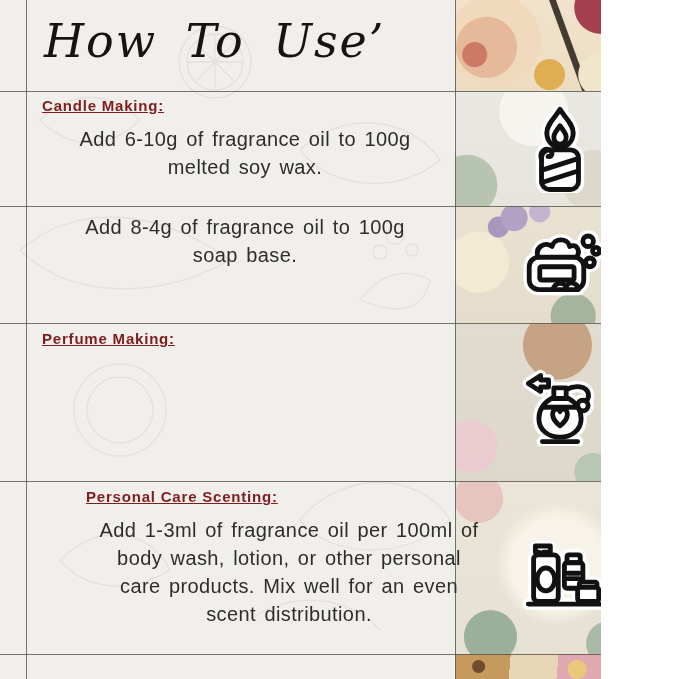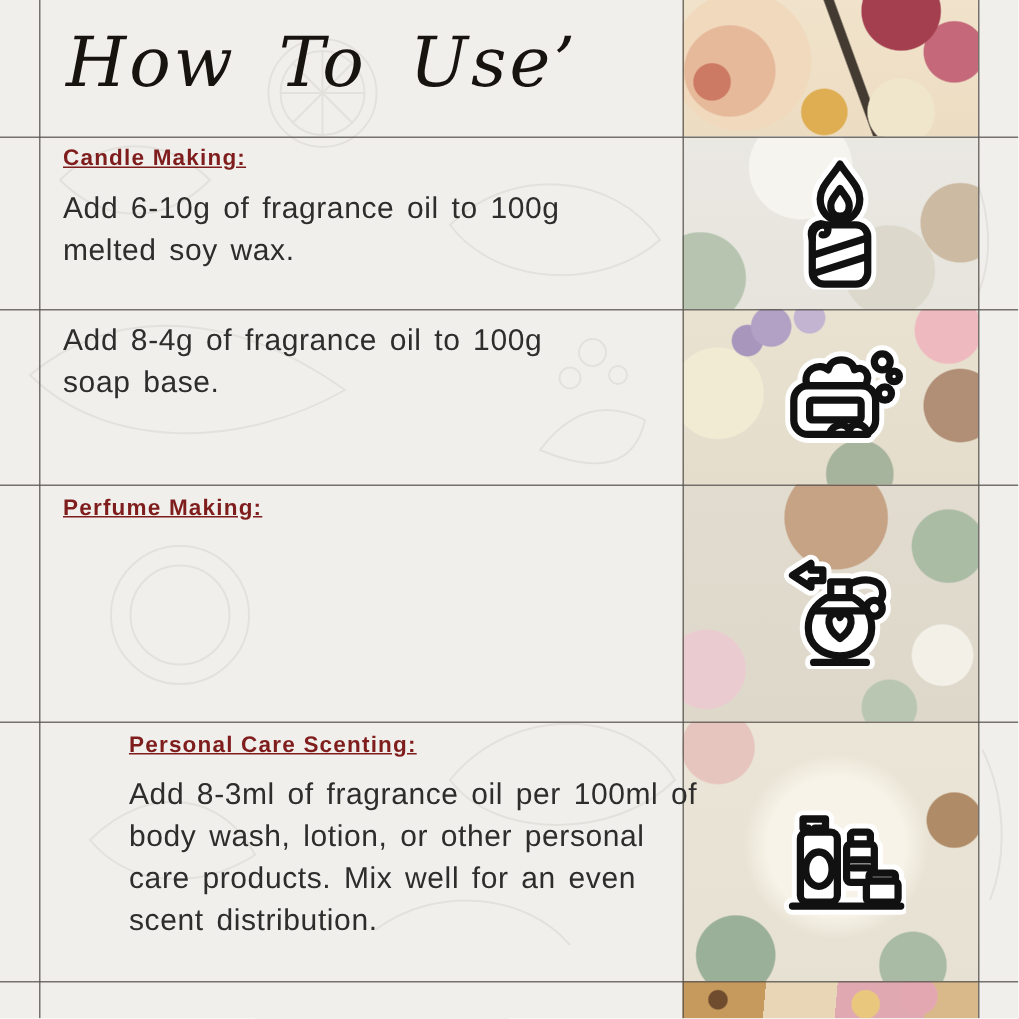--- a/index.html
+++ b/index.html
@@ -1,17 +1,17 @@
 <!DOCTYPE html>
 <html><head>
 <meta charset="utf-8">
 <style>
   html,body{margin:0;padding:0;background:#fff;}
   .canvas{
-    position:relative;width:679px;height:679px;overflow:hidden;
+    position:relative;width:601px;height:679px;overflow:hidden;
     background:#f0efec;
     font-family:"Liberation Sans",sans-serif;color:#222;
   }
   .sketch{position:absolute;inset:0;z-index:0;}
   
   .strip{position:absolute;left:455px;top:0;width:197px;height:679px;z-index:1;}
   .band{position:absolute;left:0;width:100%;display:flex;align-items:center;justify-content:center;overflow:hidden;}
   .band svg{margin-left:12px;}
   .b1{top:0;height:91px;background:
       radial-gradient(circle at 74% 8%, #a33f4e 0 26px, transparent 27px),
@@ -60,21 +60,21 @@
   
   .hline{position:absolute;left:0;width:679px;height:1px;background:#56534e;opacity:.8;z-index:2;}
   .vline{position:absolute;top:0;height:679px;width:1px;background:#56534e;opacity:.8;z-index:2;}
   
   .title{position:absolute;left:44px;top:14px;z-index:3;
     font-family:"DejaVu Serif",serif;font-style:italic;font-size:46px;
     letter-spacing:2px;word-spacing:12px;color:#17130f;}
   .section{position:absolute;left:42px;width:406px;z-index:3;}
   .heading{font-size:15px;font-weight:bold;letter-spacing:.8px;color:#7f1d1d;margin:0 0 11px 0;text-decoration:underline;}
   .bodytext{font-size:20px;line-height:28px;letter-spacing:.4px;word-spacing:2.5px;
-    color:#2e2d2c;white-space:pre-line;margin:0;}
+    color:#2e2d2c;white-space:pre-line;margin:0;text-align:center;}
   .s1{top:97px;} .s2{top:213px;} .s3{top:330px;} .s4{top:488px;margin-left:44px;}
   
   .icon{width:88px;height:88px;}
   .halo{stroke:#ffffff;stroke-width:13;stroke-linejoin:round;stroke-linecap:round;}
   .ink{stroke:#111111;stroke-width:5.5;stroke-linejoin:round;stroke-linecap:round;}
   .sk{stroke:#d9d6d0;fill:none;stroke-width:1.3;}
 </style>
 </head>
 <body>
 
@@ -204,19 +204,19 @@
     <p class="bodytext">Add 8-4g of fragrance oil to 100g
 soap base.</p>
   </div>
 
   <div class="section s3">
     <h2 class="heading">Perfume Making:</h2>
   </div>
 
   <div class="section s4">
     <h2 class="heading">Personal Care Scenting:</h2>
-    <p class="bodytext">Add 8-3ml of fragrance oil per 100ml of
+    <p class="bodytext">Add 1-3ml of fragrance oil per 100ml of
 body wash, lotion, or other personal
 care products. Mix well for an even
 scent distribution.</p>
   </div>
 
 </div>
 
 </body></html>

